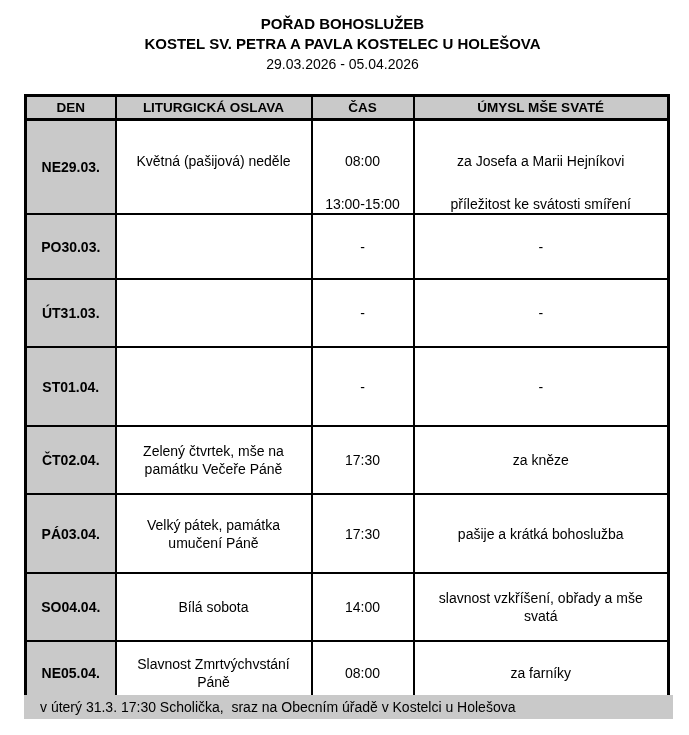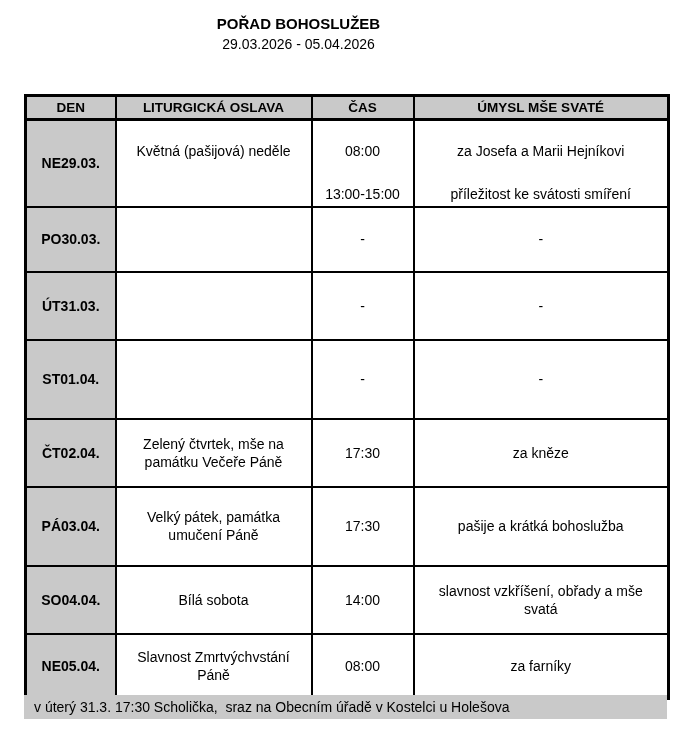--- a/index.html
+++ b/index.html
@@ -15,20 +15,21 @@
     height: 735px;
     background: #ffffff;
     overflow: hidden;
   }
   .title-block {
     position: absolute;
     top: 14px;
     left: 0;
     width: 597px;
     text-align: center;
+    padding-left: 44px;
   }
   .title-line {
     font-size: 15px;
     font-weight: bold;
     line-height: 20px;
   }
   .date-line {
     font-size: 14px;
     font-weight: normal;
     line-height: 20px;
@@ -69,47 +70,48 @@
   td.day .date-part { }
   td.cel, td.time, td.intent {
     text-align: center;
     vertical-align: middle;
   }
   tr.tallrow td.cel,
   tr.tallrow td.time,
   tr.tallrow td.intent {
     vertical-align: top;
   }
-  tr.tallrow .l1 { margin-top: 21px; }
+  tr.tallrow .l1 { margin-top: 31px; }
   tr.tallrow .l2 { margin-top: 25px; }
   tr.h87 { height: 87px; }
   tr.h65 { height: 65px; }
   tr.h67 { height: 79px; }
   tr.h68 { height: 68px; }
   .footer-note {
     position: absolute;
     top: 695px;
     left: 24px;
     width: 633px;
     height: 24px;
     background: #c9c9c9;
     font-size: 14px;
     line-height: 24px;
-    padding-left: 10px;
+    padding-left: 16px;
     white-space: pre;
     overflow: hidden;
   }
 </style>
 </head>
 <body>
 
 <div class="page">
 
   <div class="title-block">
     <div class="title-line">POŘAD BOHOSLUŽEB</div>
+    <div class="title-line">KOSTEL SV. PETRA A PAVLA KOSTELEC U HOLEŠOVA</div>
     <div class="date-line">29.03.2026 - 05.04.2026</div>
   </div>
 
   <table class="schedule">
     <colgroup>
       <col style="width:90px">
       <col style="width:196px">
       <col style="width:102px">
       <col style="width:255px">
     </colgroup>

